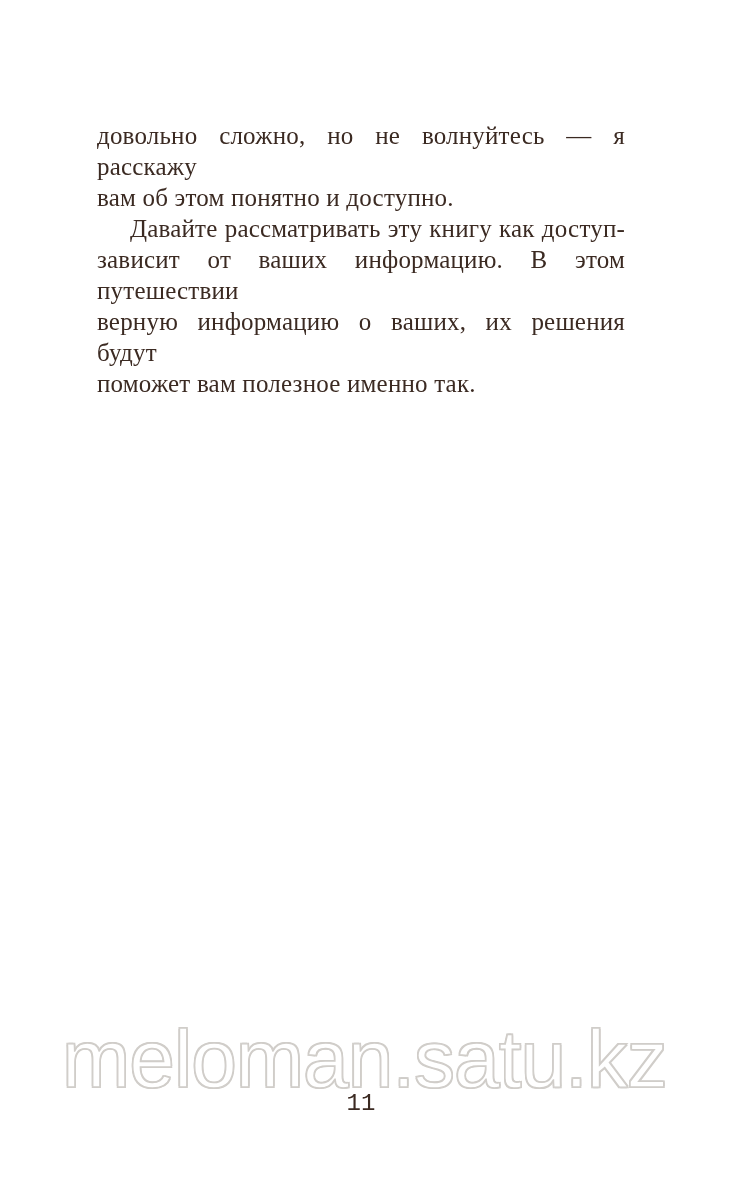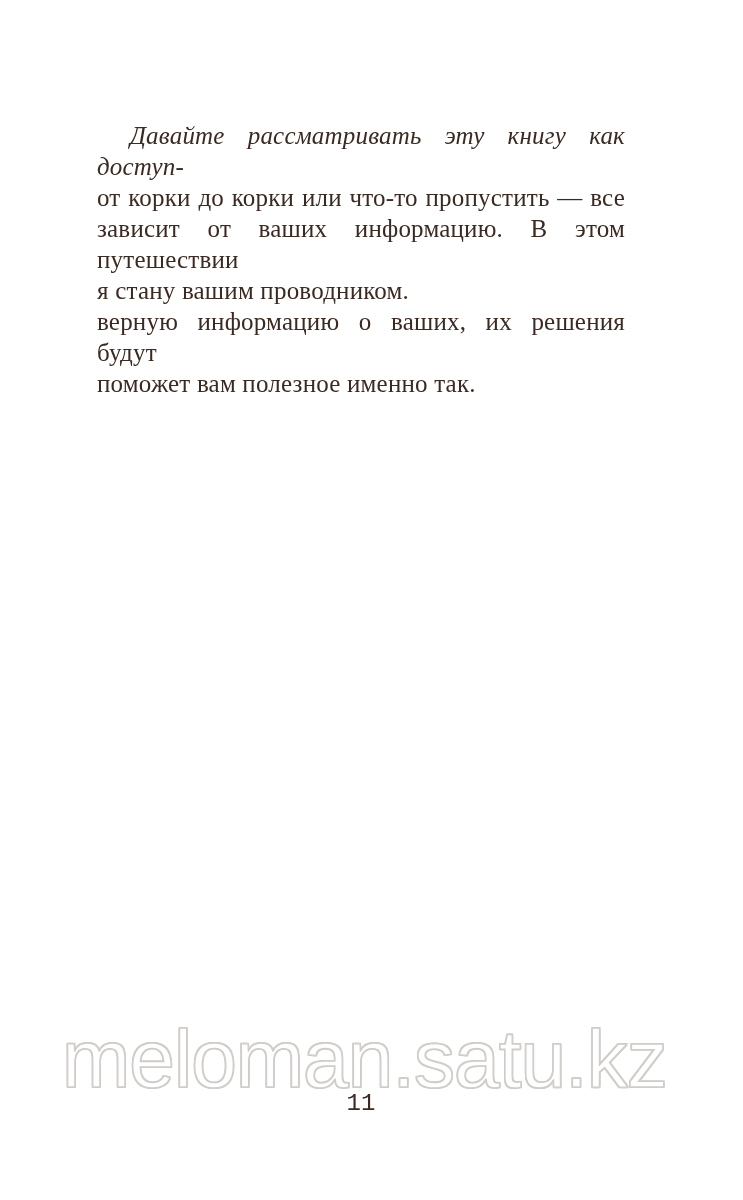--- a/index.html
+++ b/index.html
@@ -21,21 +21,21 @@
     top: 120px;
     width: 528px;
     font-size: 25px;
     line-height: 31px;
     color: var(--text-color, #3b2a22);
     letter-spacing: 0.2px;
   }
   .para { margin: 0; }
   .line { text-align: left; white-space: normal; }
   .line.just { text-align: justify; text-align-last: justify; }
-  .line.indent { text-indent: 33px; font-style: italic; }
+  .line.indent { text-indent: 33px; }
   .watermark {
     position: absolute;
     left: 62px;
     top: 1018px;
     width: 660px;
     height: 82px;
     line-height: 82px;
     font-family: "Liberation Sans", sans-serif;
     font-size: 82px;
     letter-spacing: -1px;
@@ -59,24 +59,26 @@
     color: var(--text-color, #3b2a22);
     font-family: Liberation Mono, monospace;
   }
 </style>
 </head>
 <body>
 
 <div class="page">
   <div class="body-text">
       <div class="para">
+        <div class="line just">довольно сложно, но не волнуйтесь — я расскажу</div>
+        <div class="line">вам об этом понятно и доступно.</div>
+      </div>
+      <div class="para">
         <div class="line just indent">Давайте рассматривать эту книгу как доступ-</div>
-        <div class="line just">от корки до корки или что-то пропустить — все</div>
         <div class="line just">зависит от ваших информацию. В этом путешествии</div>
-        <div class="line">я стану вашим проводником.</div>
       </div>
       <div class="para">
         <div class="line just">верную информацию о ваших, их решения будут</div>
         <div class="line">поможет вам полезное именно так.</div>
       </div>
     </div>
   <div class="watermark">meloman.satu.kz</div>
   <div class="page-number">11</div>
 </div>
 

